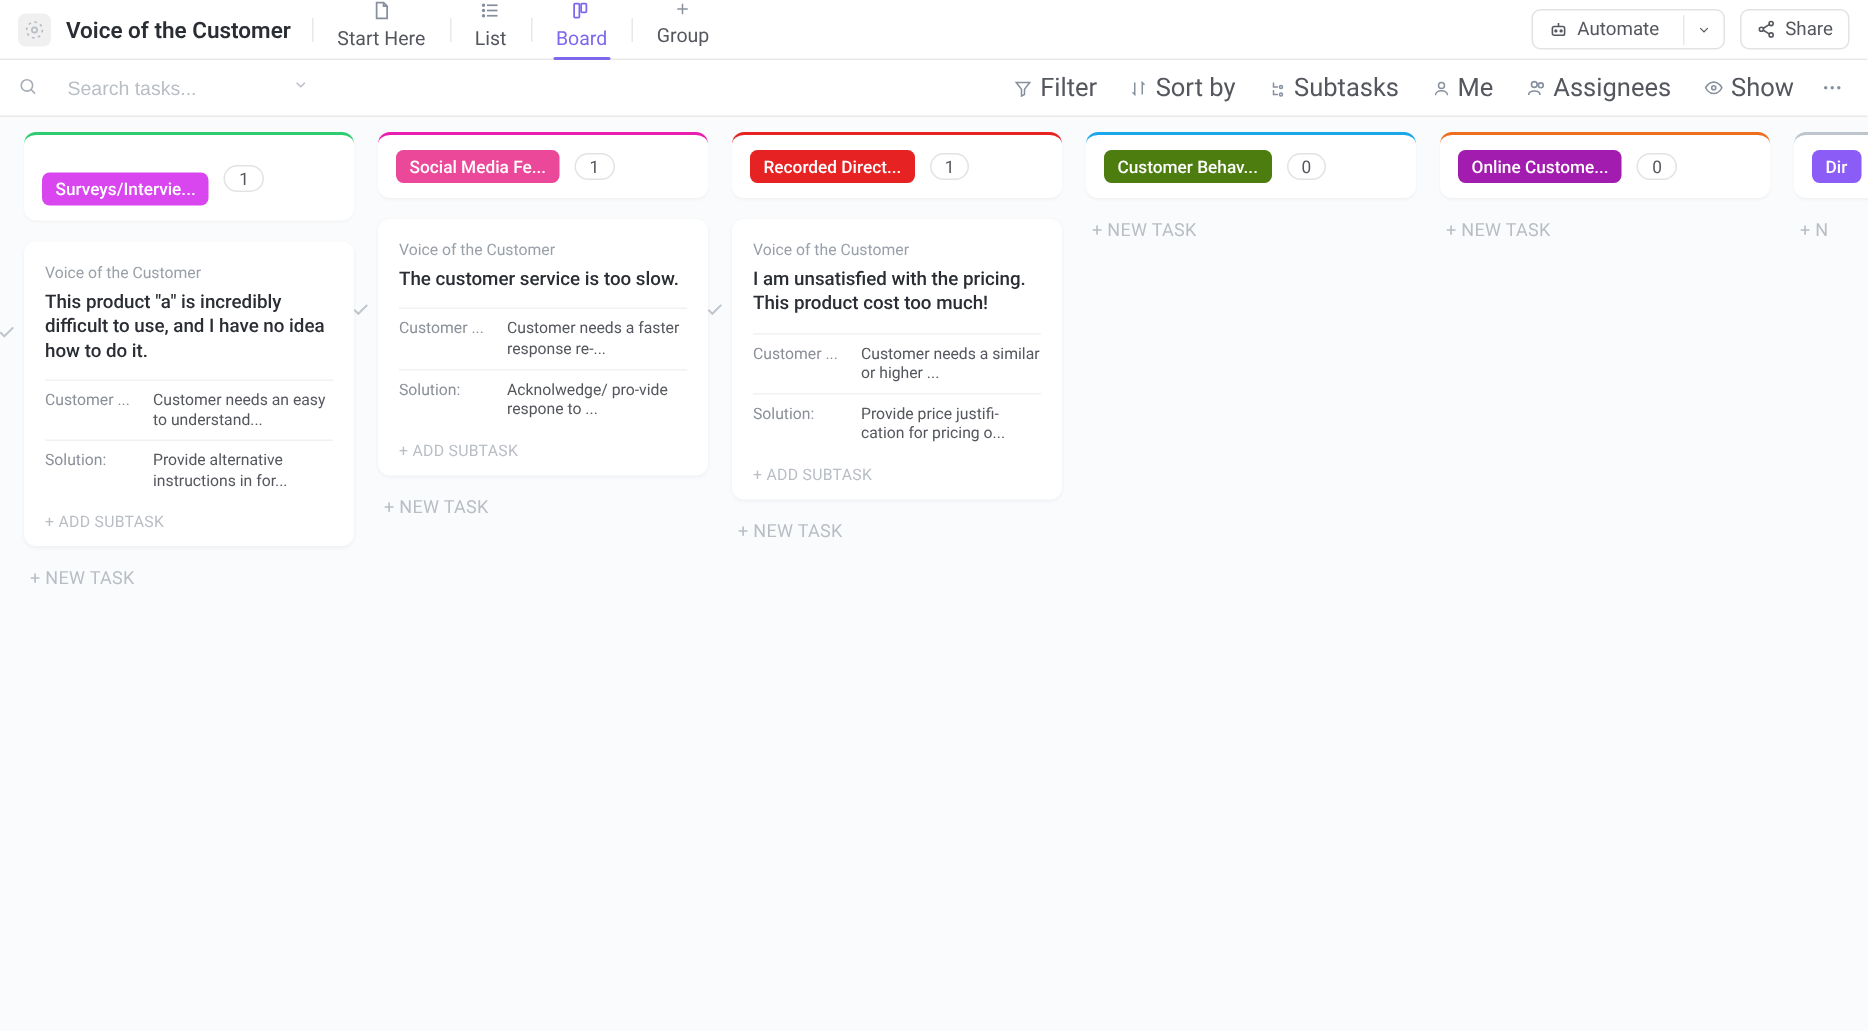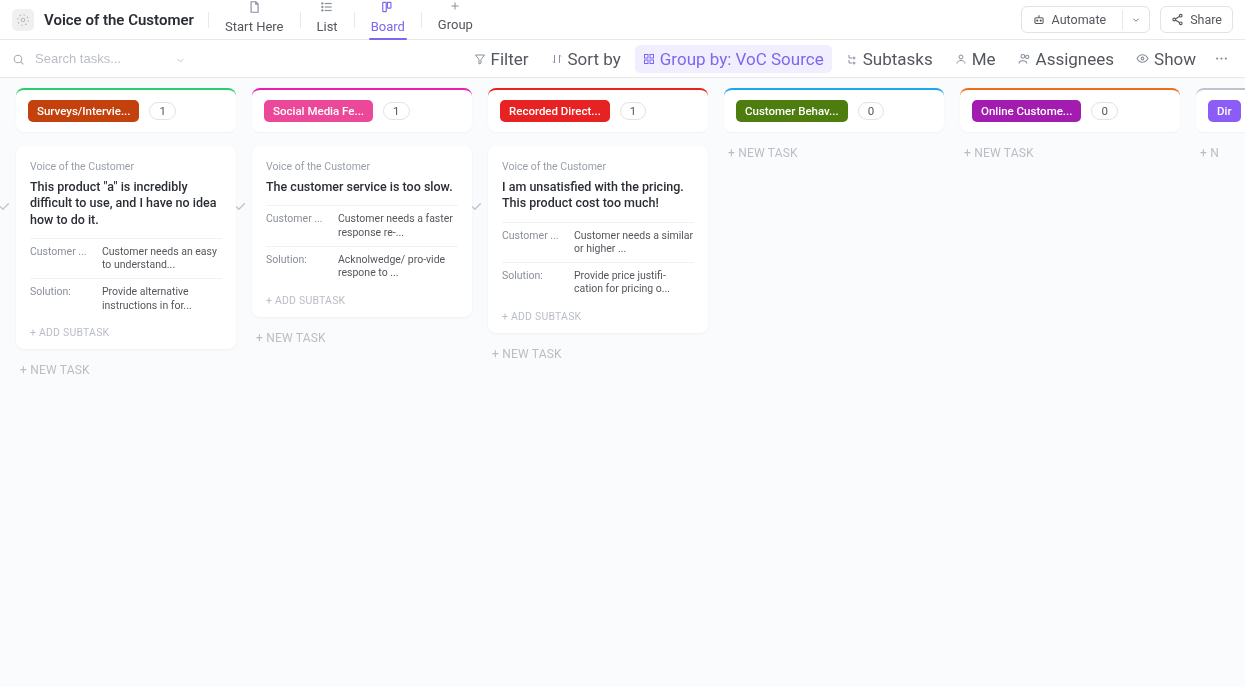--- a/index.html
+++ b/index.html
@@ -16,21 +16,21 @@
 .tab.active::after { content:""; position: absolute; bottom: 0; left: 10px; right: 10px; height: 2px; background: #7b68ee; border-radius: 2px; }
 .tab-divider { width: 1px; height: 16px; background: #e8e8e8; }
 .flex-spacer { flex: 1; }
 .btn-outline { display: flex; align-items: center; gap: 6px; border: 1px solid #e3e3e3; border-radius: 6px; padding: 5px 10px; color: #54575d; cursor: pointer; background: #fff; font-size: 12.5px; }
 .btn-outline.split { padding: 0; }
 .btn-outline.split .seg { padding: 5px 10px; display: flex; align-items: center; gap: 6px; }
 .btn-outline.split .seg + .seg { border-left: 1px solid #e8e8e8; padding: 5px 8px; }
 
 
 .toolbar { display: flex; align-items: center; height: 38px; padding: 0 12px; border-bottom: 1px solid #e8e8e8; gap: 6px; }
-.search-wrap { display: flex; align-items: flex-end; gap: 10px; color: #a7adb5; flex: 0 0 190px; }
+.search-wrap { display: flex; align-items: flex-start; gap: 20px; color: #a7adb5; flex: 0 0 190px; }
 .search-input { border: none; outline: none; font-size: 13px; color: #54575d; width: 130px; background: transparent; }
 .search-input::placeholder { color: #b9bec5; }
 .chev { color: #b9bec5; }
 .tool-btn { display: flex; align-items: center; gap: 5px; padding: 4px 8px; color: #54575d; border-radius: 5px; cursor: pointer; font-size: 17px; }
 .tool-btn.pill { background: #f1efff; color: #7b68ee; }
 .tool-btn .icon { color: #87909e; }
 .tool-btn.pill .icon { color: #7b68ee; }
 .more-icon { color: #87909e; cursor: pointer; padding: 4px; }
 
 
@@ -172,31 +172,20 @@
     <span>Filter</span>
   </div>
   <div class="tool-btn">
     <span class="icon">
         <svg width="12" height="12" viewBox="0 0 24 24" fill="none" stroke="currentColor" stroke-width="2">
           <path d="M7 4v16l-3-3M17 20V4l3 3"></path>
         </svg>
       </span>
     <span>Sort by</span>
   </div>
-  <div class="tool-btn pill">
-    <span class="icon">
-        <svg width="12" height="12" viewBox="0 0 24 24" fill="none" stroke="currentColor" stroke-width="2">
-          <rect x="3" y="3" width="7" height="7"></rect>
-          <rect x="14" y="3" width="7" height="7"></rect>
-          <rect x="3" y="14" width="7" height="7"></rect>
-          <rect x="14" y="14" width="7" height="7"></rect>
-        </svg>
-      </span>
-    <span>Group by: VoC Source</span>
-  </div>
   <div class="tool-btn">
     <span class="icon">
         <svg width="12" height="12" viewBox="0 0 24 24" fill="none" stroke="currentColor" stroke-width="2">
           <path d="M6 4v6h6M6 14v6h6"></path>
           <circle cx="16" cy="10" r="2"></circle>
           <circle cx="16" cy="20" r="2"></circle>
         </svg>
       </span>
     <span>Subtasks</span>
   </div>
@@ -234,21 +223,21 @@
         <circle cx="12" cy="12" r="1.8"></circle>
         <circle cx="19" cy="12" r="1.8"></circle>
       </svg>
   </div>
 </div>
 
 <div class="board-area">
   <div class="columns" id="columns">
       <div class="column">
         <div class="col-header" style="border-top-color: rgb(46, 204, 113);">
-          <div class="col-label" style="background: #c2410c;">Surveys/Intervie...</div>
+          <div class="col-label" style="background: #d946ef; margin-top: 15px;">Surveys/Intervie...</div>
           <div class="col-count">1</div>
         </div>
         <div class="card">
           <div class="check">
             <svg width="13" height="13" viewBox="0 0 24 24" fill="none" stroke="currentColor" stroke-width="2.5">
               <polyline points="4 12 9 17 20 6"></polyline>
             </svg>
           </div>
           <div class="card-breadcrumb">Voice of the Customer</div>
           <div class="card-title">This product "a" is incredibly difficult to use, and I have no idea how to do it.</div>

